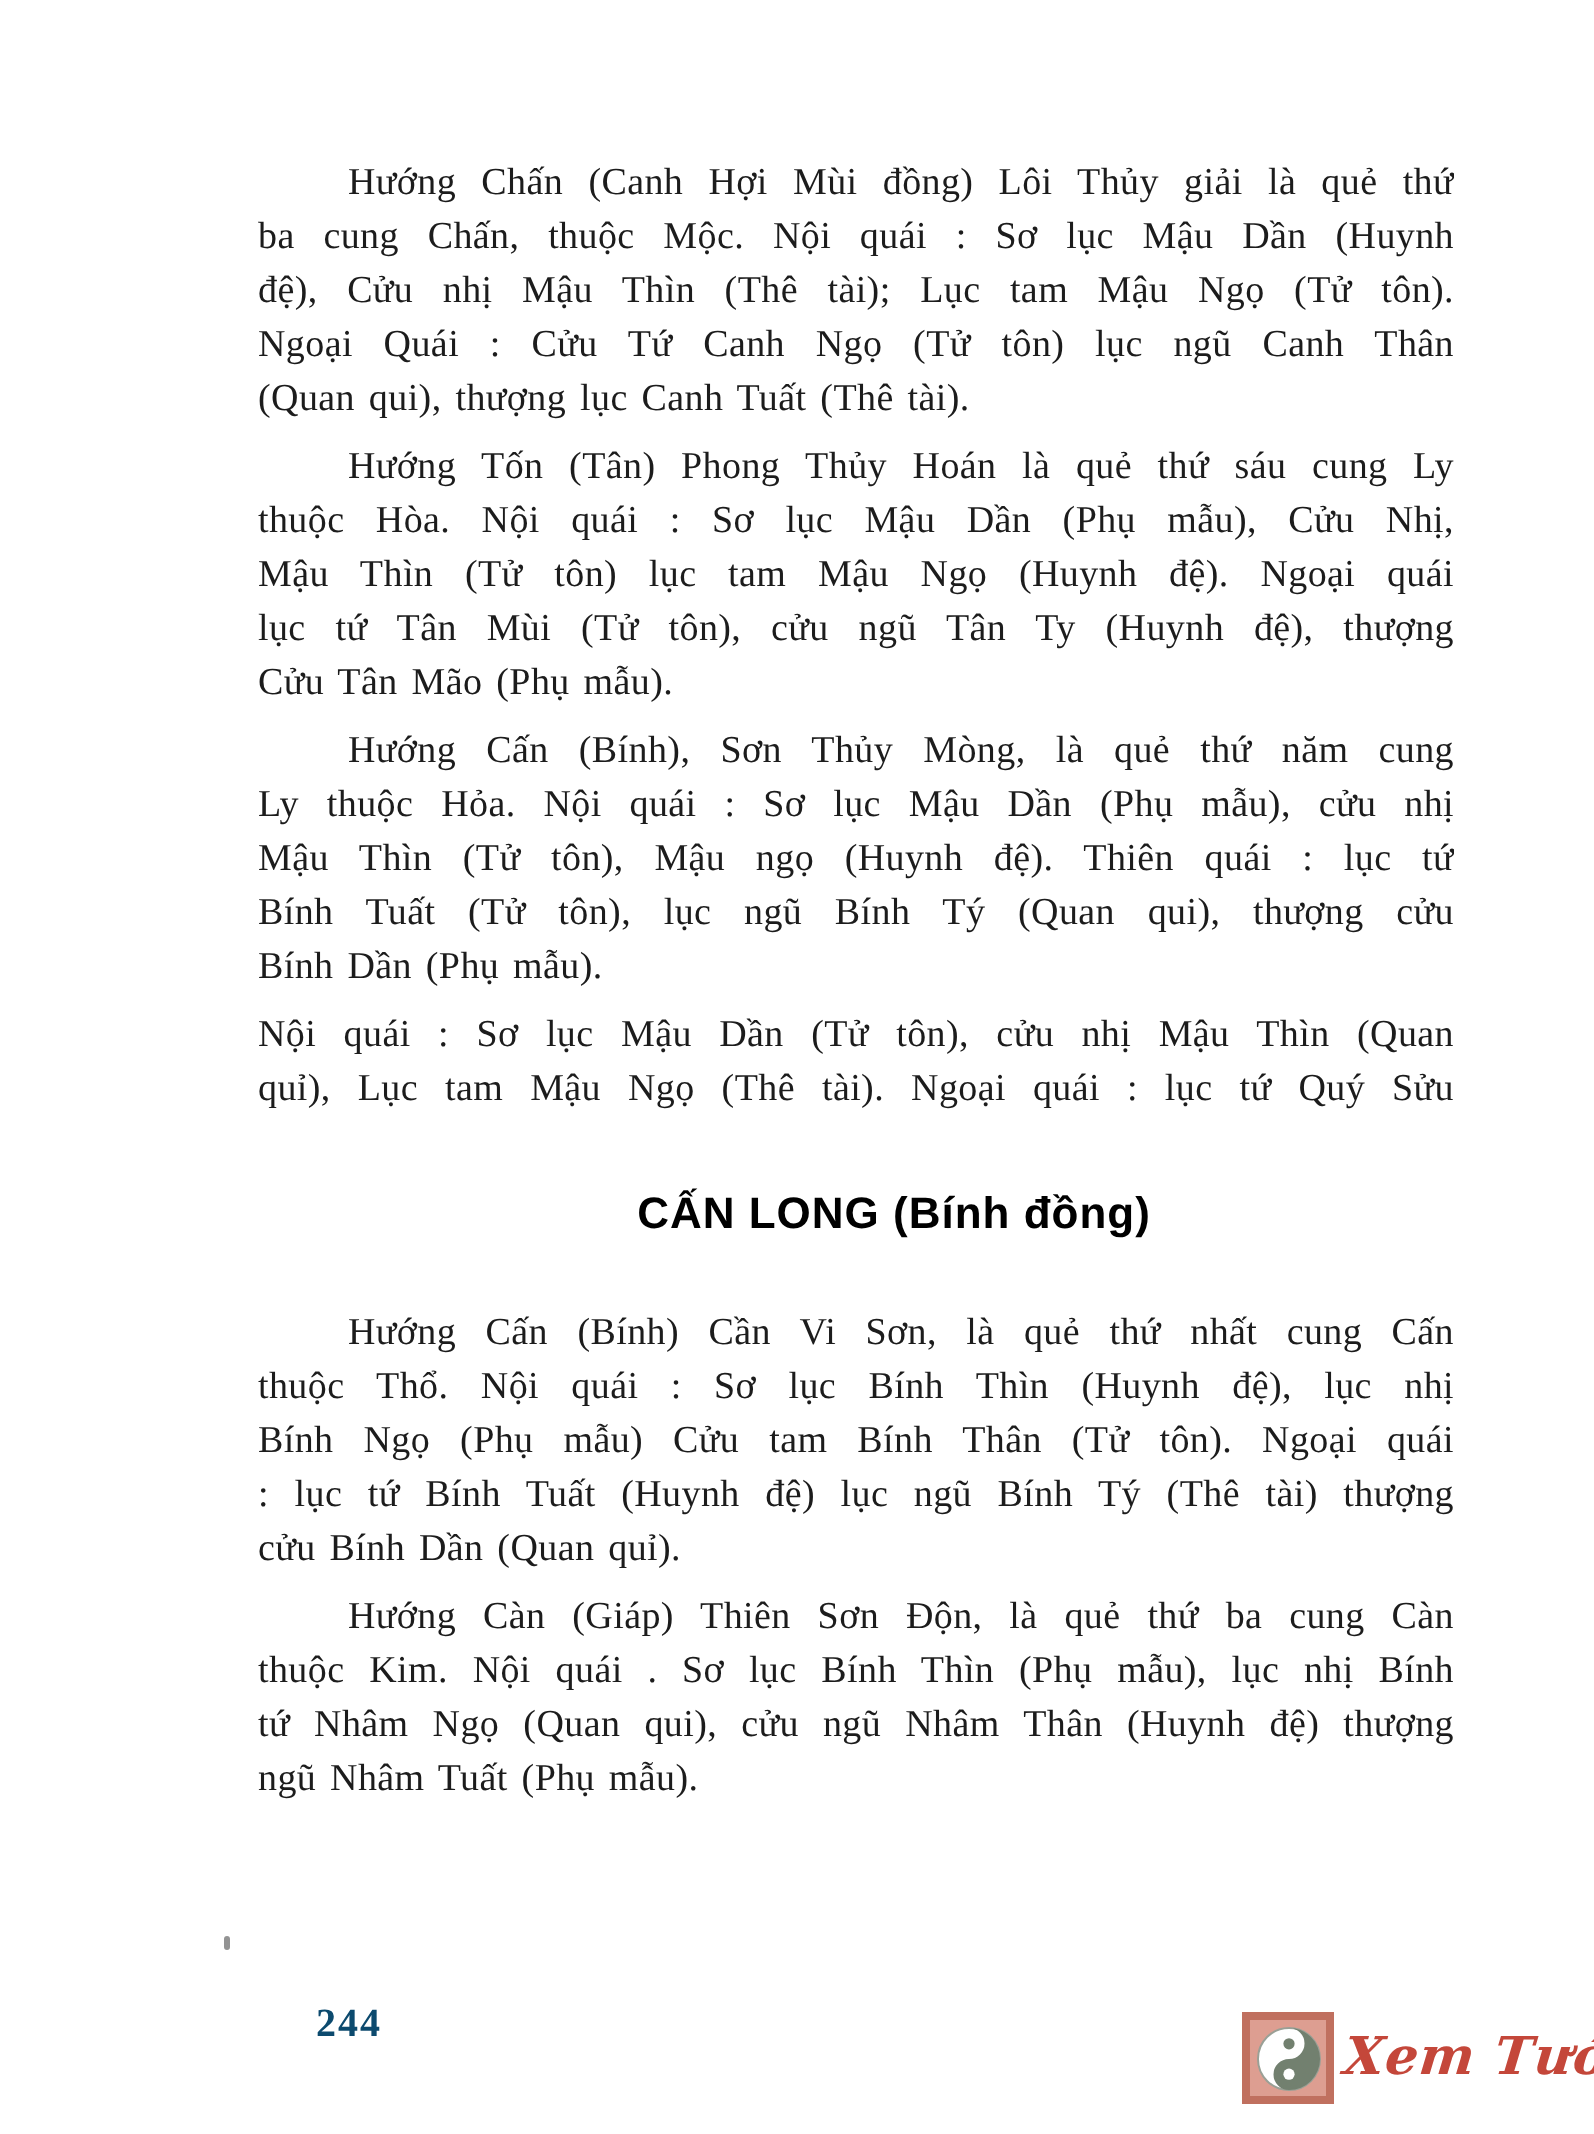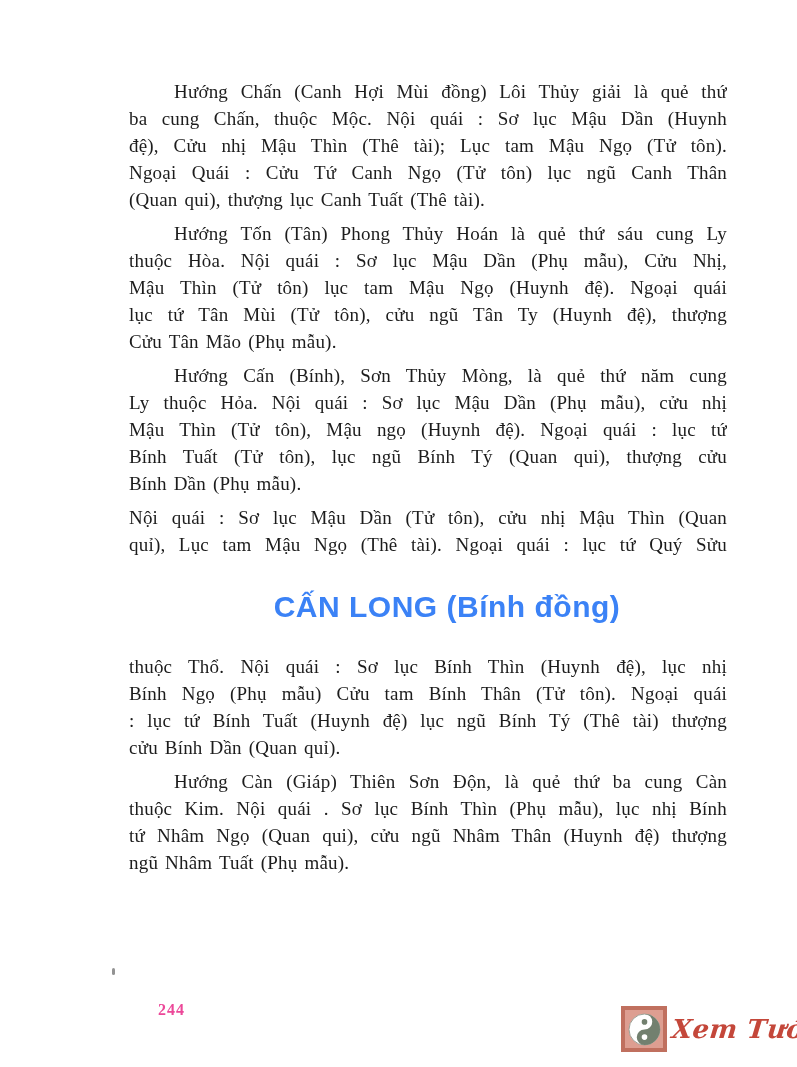--- a/index.html
+++ b/index.html
@@ -31,33 +31,33 @@
     overflow: hidden;
   }
   .line.first { padding-left: 45px; }
   .line.last  { text-align-last: left; white-space: normal; }
   .heading {
     margin: 30px 0 27px 0;
     padding-left: 38px;
     text-align: center;
     font-family: "Liberation Sans", sans-serif;
     font-weight: 800;
-    font-size: 30px;
+    font-size: 22px;
     line-height: 38px;
     letter-spacing: 0.5px;
-    color: #3b82f6;
+    color: #000000;
   }
   .page-number {
     position: absolute;
     left: 158px;
     top: 1001px;
-    font-size: 16px;
+    font-size: 20px;
     font-weight: bold;
     letter-spacing: 1px;
-    color: #ec4899;
+    color: #0c4a6e;
   }
   .watermark {
     position: absolute;
     left: 621px;
     top: 1006px;
     display: flex;
     align-items: center;
     gap: 5px;
   }
   .logo-frame {
@@ -111,33 +111,34 @@
       <div class="line first">Hướng Tốn (Tân) Phong Thủy Hoán là quẻ thứ sáu cung Ly</div>
       <div class="line">thuộc Hòa. Nội quái : Sơ lục Mậu Dần (Phụ mẫu), Cửu Nhị,</div>
       <div class="line">Mậu Thìn (Tử tôn) lục tam Mậu Ngọ (Huynh đệ). Ngoại quái</div>
       <div class="line">lục tứ Tân Mùi (Tử tôn), cửu ngũ Tân Ty (Huynh đệ), thượng</div>
       <div class="line last">Cửu Tân Mão (Phụ mẫu).</div>
     </div>
 
     <div class="para">
       <div class="line first">Hướng Cấn (Bính), Sơn Thủy Mòng, là quẻ thứ năm cung</div>
       <div class="line">Ly thuộc Hỏa. Nội quái : Sơ lục Mậu Dần (Phụ mẫu), cửu nhị</div>
-      <div class="line">Mậu Thìn (Tử tôn), Mậu ngọ (Huynh đệ). Ngoại quái : lục tứ</div>
+      <div class="line">Mậu Thìn (Tử tôn), Mậu ngọ (Huynh đệ). Thiên quái : lục tứ</div>
       <div class="line">Bính Tuất (Tử tôn), lục ngũ Bính Tý (Quan qui), thượng cửu</div>
       <div class="line last">Bính Dần (Phụ mẫu).</div>
     </div>
 
     <div class="para">
       <div class="line">Nội quái : Sơ lục Mậu Dần (Tử tôn), cửu nhị Mậu Thìn (Quan</div>
       <div class="line">quỉ), Lục tam Mậu Ngọ (Thê tài). Ngoại quái : lục tứ Quý Sửu</div>
     </div>
 
     <h1 class="heading">CẤN LONG (Bính đồng)</h1>
 
     <div class="para">
+      <div class="line first">Hướng Cấn (Bính) Cần Vi Sơn, là quẻ thứ nhất cung Cấn</div>
       <div class="line">thuộc Thổ. Nội quái : Sơ lục Bính Thìn (Huynh đệ), lục nhị</div>
       <div class="line">Bính Ngọ (Phụ mẫu) Cửu tam Bính Thân (Tử tôn). Ngoại quái</div>
       <div class="line">: lục tứ Bính Tuất (Huynh đệ) lục ngũ Bính Tý (Thê tài) thượng</div>
       <div class="line last">cửu Bính Dần (Quan quỉ).</div>
     </div>
 
     <div class="para">
       <div class="line first">Hướng Càn (Giáp) Thiên Sơn Độn, là quẻ thứ ba cung Càn</div>
       <div class="line">thuộc Kim. Nội quái . Sơ lục Bính Thìn (Phụ mẫu), lục nhị Bính</div>
       <div class="line">tứ Nhâm Ngọ (Quan qui), cửu ngũ Nhâm Thân (Huynh đệ) thượng</div>

